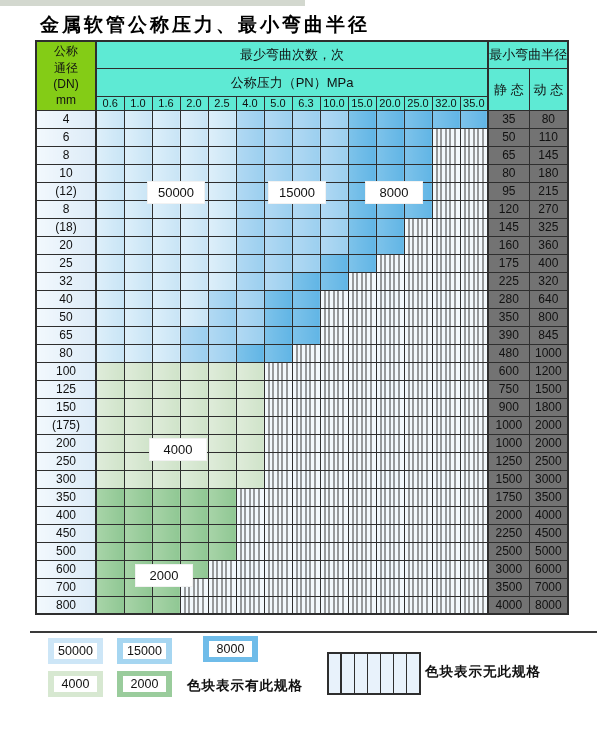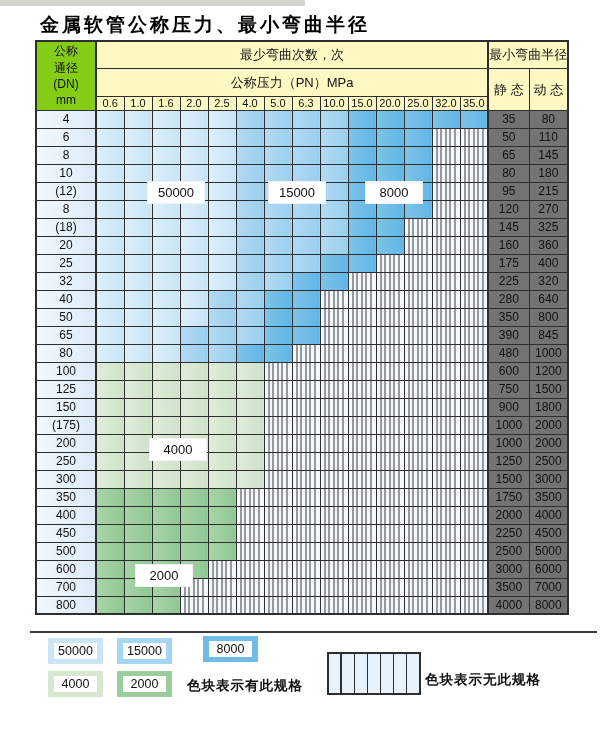--- a/index.html
+++ b/index.html
@@ -5,21 +5,21 @@
   html,body{margin:0;padding:0;background:#fff;}
   body{width:600px;height:743px;position:relative;overflow:hidden;
        font-family:"Liberation Sans","DejaVu Sans",sans-serif;color:#111;}
   .topstrip{position:absolute;left:0;top:0;width:305px;height:6px;background:#d3d8cf;}
   .title{position:absolute;left:40px;top:12px;font-family:"Liberation Serif","DejaVu Serif",serif;
          font-weight:bold;font-size:19px;letter-spacing:3px;color:#000;}
   .tablewrap{position:absolute;left:35px;top:40px;width:534px;}
   table{border-collapse:collapse;table-layout:fixed;width:534px;}
   th,td{border:1px solid #2e2e2e;padding:0;text-align:center;vertical-align:middle;
         font-size:12px;line-height:1;overflow:hidden;white-space:nowrap;}
-  thead th{background:#fef9c3;font-weight:normal;font-size:13px;}
+  thead th{background:#5eead4;font-weight:normal;font-size:13px;}
   tr.h1{height:27px;} tr.h2{height:28px;margin-left:36px;} tr.h3{height:14px;}
   tbody tr{height:18px;}
   th.dnhead{background:#84cc16;font-size:12px;line-height:1.35;}
   th.pv{font-size:11px;}
   td.dn{background:linear-gradient(90deg,#f2f8fd,#dcebf7);font-size:12px;}
   td.val{background:#737373;font-size:12px;}
   .c-b1{background:linear-gradient(90deg,#ddeffa,#c8e4f5);}
   .c-b2{background:linear-gradient(90deg,#b2d9f3,#9bcfef);}
   .c-b3{background:linear-gradient(90deg,#7ec3ea,#61b5e5);}
   .c-g1{background:linear-gradient(90deg,#dfecda,#cfe3c9);}
@@ -32,21 +32,21 @@
           font-size:13px;width:56px;height:21px;}
   .zl-50000{left:112px;top:141px;} .zl-15000{left:233px;top:141px;} .zl-8000{left:330px;top:141px;}
   .zl-4000{left:114px;top:398px;}  .zl-2000{left:100px;top:524px;}
   .divider{position:absolute;left:30px;top:631px;width:567px;height:2px;background:#3a3a3a;}
   .sw{position:absolute;width:55px;height:26px;display:flex;align-items:center;justify-content:center;}
   .sw .inner{background:#fff;width:43px;height:16px;display:flex;align-items:center;justify-content:center;font-size:12.5px;}
   .sw1{left:48px;top:638px;}  .sw2{left:117px;top:638px;} .sw3{left:203px;top:636px;}
   .sw4{left:48px;top:671px;}  .sw5{left:117px;top:671px;}
   .legendtext{position:absolute;font-size:13.5px;font-weight:bold;letter-spacing:1px;}
   .lt-has{left:187px;top:677px;text-align:center;}
-  .lt-no{left:425px;top:663px;margin-top:8px;}
+  .lt-no{left:425px;top:663px;}
   .hatchbox{position:absolute;left:327px;top:652px;width:90px;height:39px;border:2px solid #2e2e2e;
             background:repeating-linear-gradient(90deg,#e8f2fb 0px,#e8f2fb 11.5px,#2e2e2e 11.5px,#2e2e2e 13px);}
 </style>
 </head>
 <body>
 
 <div class="topstrip"></div>
 
 <div class="title">金属软管公称压力、最小弯曲半径</div>
 

